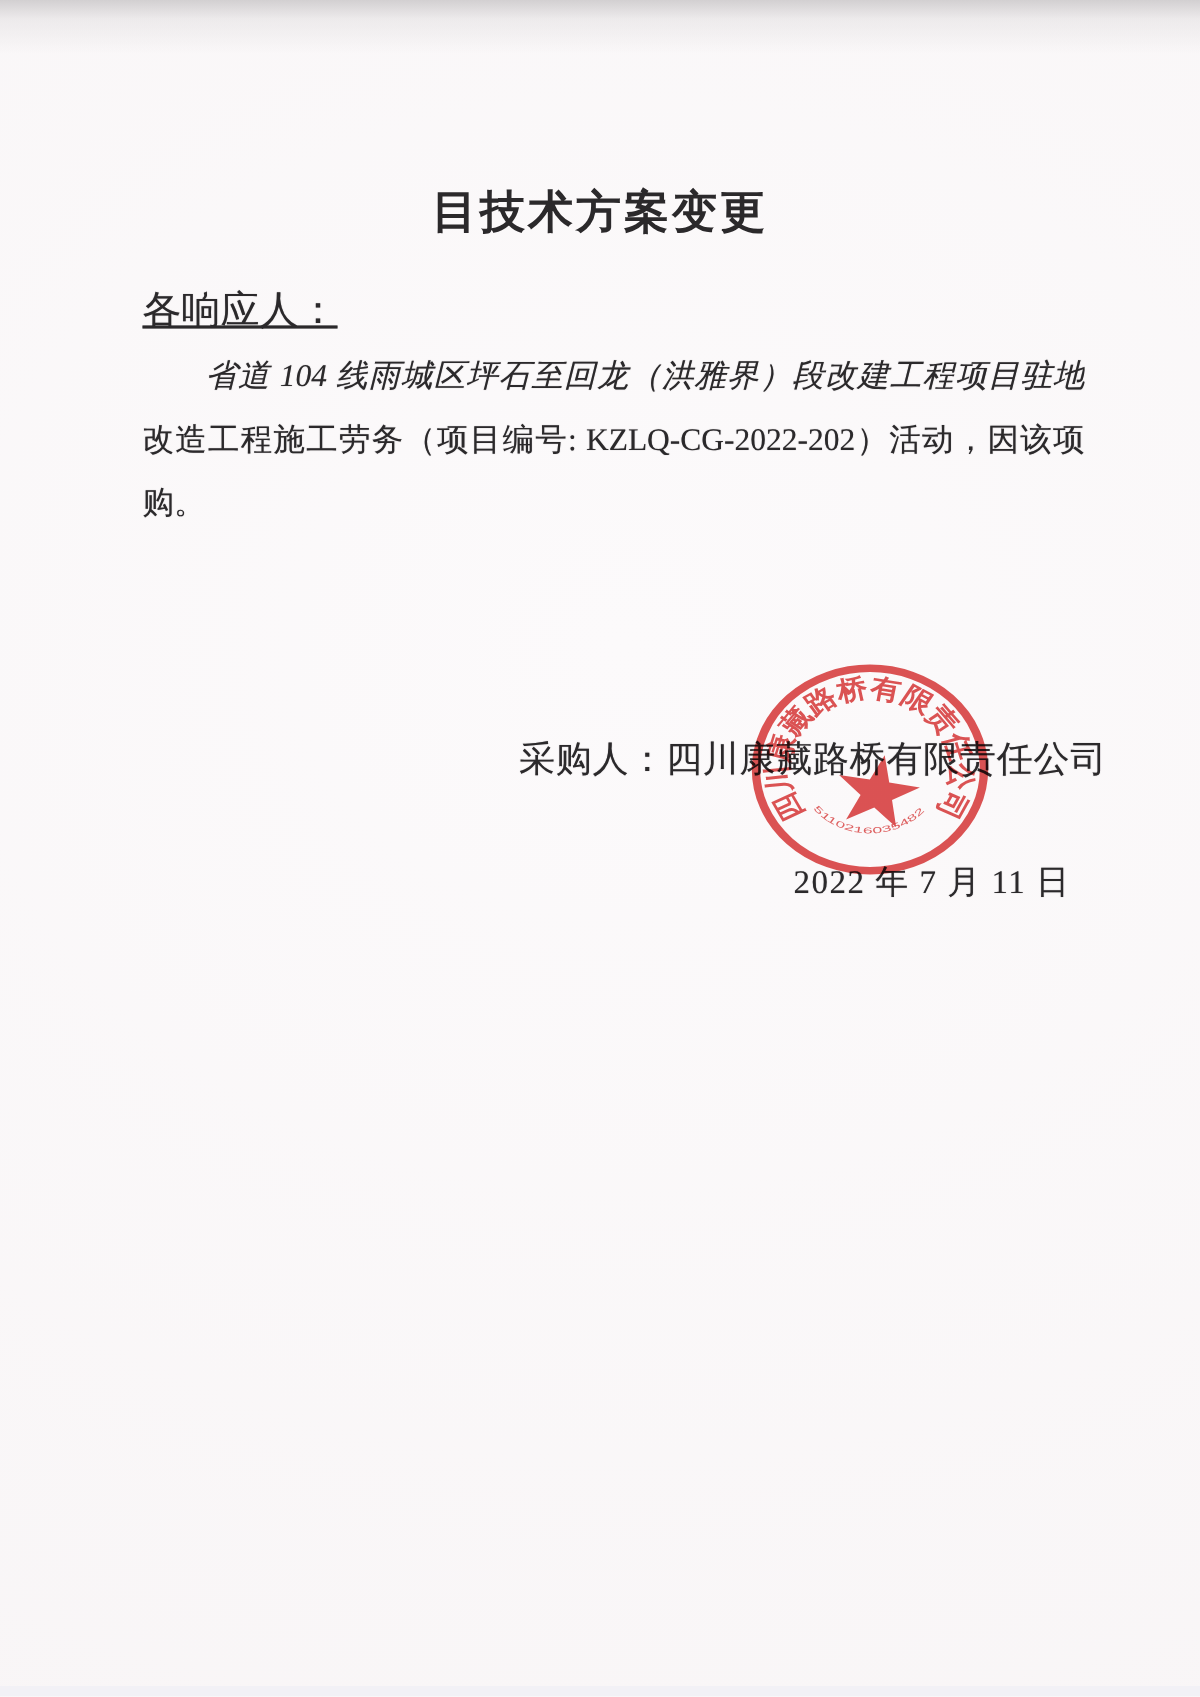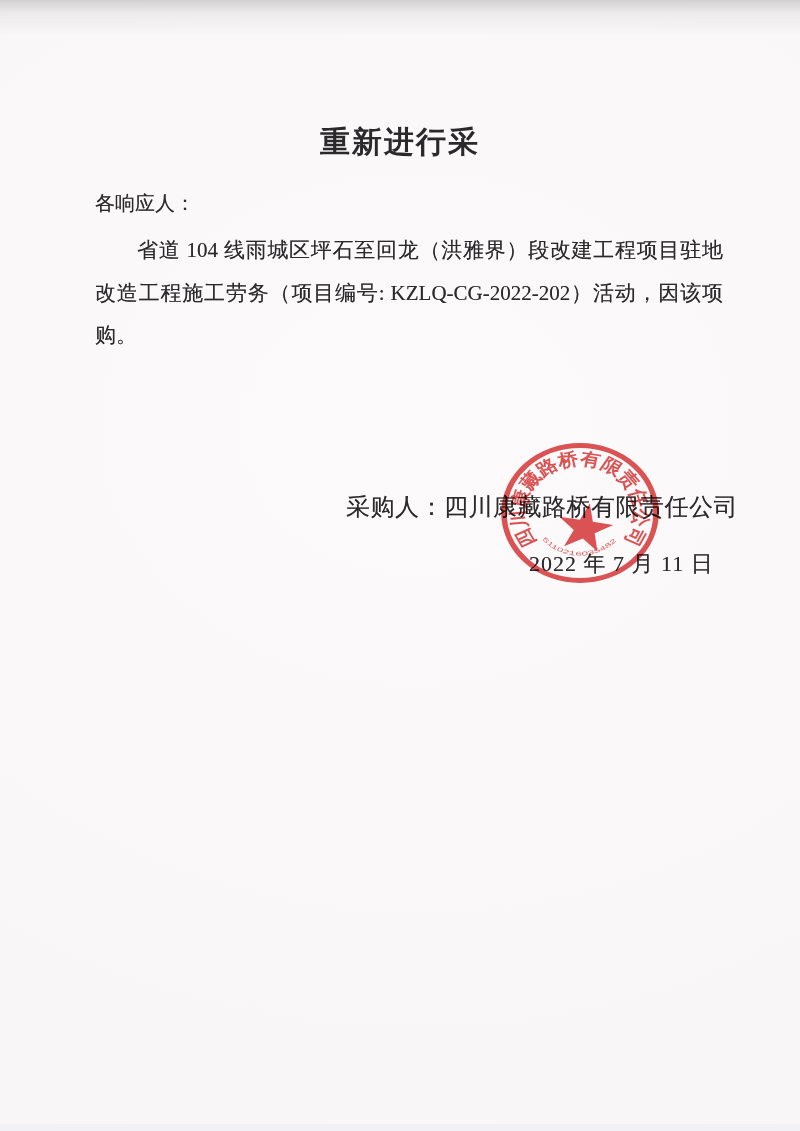--- a/index.html
+++ b/index.html
@@ -23,61 +23,62 @@
     pointer-events: none;
   }
   .doc-title {
     position: absolute; top: 107px; left: 0; width: 100%;
     text-align: center;
     font-size: 30px; font-weight: bold; letter-spacing: 2px;
     line-height: 1;
   }
   .salutation {
     position: absolute; left: 95px; top: 190px;
-    font-size: 20px; line-height: 1.3;
+    font-size: 26px; line-height: 1.3;
     text-shadow: 0 0 0.6px rgba(43,41,43,0.5);
+    text-decoration: underline;
   }
   .body-block {
     position: absolute; left: 95px; top: 229px; width: 628px;
     font-size: 21px;
     text-shadow: 0 0 0.6px rgba(43,41,43,0.5);
   }
   .body-line {
     height: 42.5px; line-height: 42.5px;
     text-align: justify; text-align-last: justify;
     overflow: hidden; white-space: nowrap;
   }
-  .body-line.indent { text-indent: 42px; }
+  .body-line.indent { text-indent: 42px; font-style: italic; }
   .body-line.last { text-align-last: left; }
   .buyer-line {
     position: absolute; left: 346px; top: 492px;
     font-size: 24px; line-height: 30px; letter-spacing: 0.5px;
     text-shadow: 0 0 0.6px rgba(43,41,43,0.5);
   }
   .date-line {
-    position: absolute; left: 529px; top: 549px;
+    position: absolute; left: 529px; top: 573px;
     font-size: 22px; line-height: 30px; letter-spacing: 1px;
     text-shadow: 0 0 0.6px rgba(43,41,43,0.5);
   }
   .seal {
     position: absolute; left: 500px; top: 442px;
     width: 160px; height: 142px;
     mix-blend-mode: multiply;
     opacity: 0.94;
     pointer-events: none;
   }
   .seal svg { display: block; width: 100%; height: 100%; }
 </style>
 </head>
 <body>
 
 <div class="scan-edge-top"></div>
 <div class="scan-edge-bottom"></div>
 
-<h1 class="doc-title">重新进行采</h1>
+<h1 class="doc-title">目技术方案变更</h1>
 
 <div class="salutation">各响应人：</div>
 
 <div class="body-block">
   <div class="body-line indent">省道 104 线雨城区坪石至回龙（洪雅界）段改建工程项目驻地</div>
   <div class="body-line">改造工程施工劳务（项目编号: KZLQ-CG-2022-202）活动，因该项</div>
   <div class="body-line last">购。</div>
 </div>
 
 <div class="buyer-line">采购人：四川康藏路桥有限责任公司</div>

